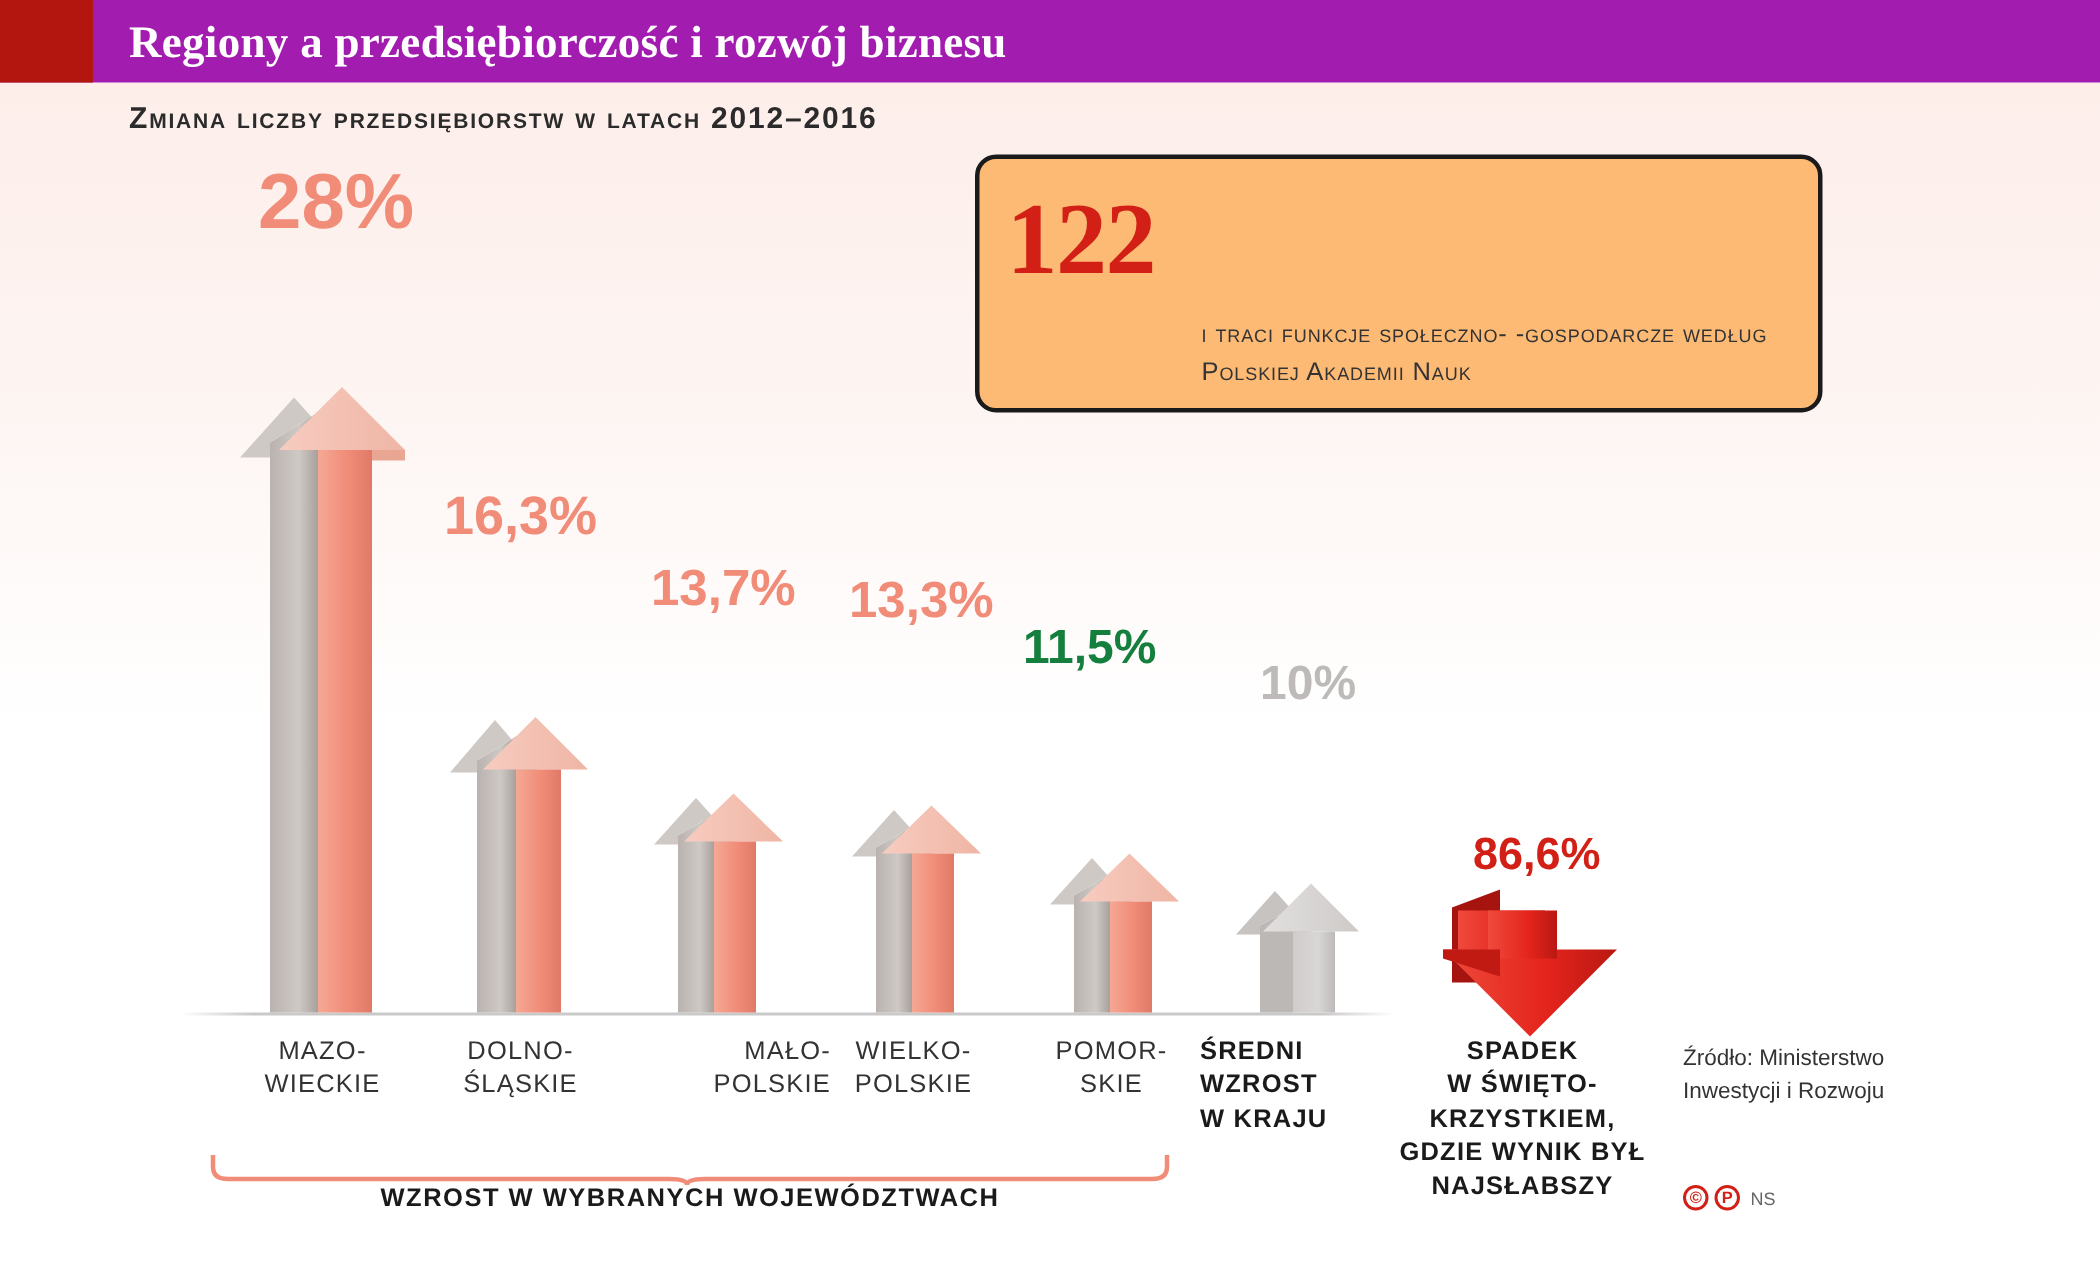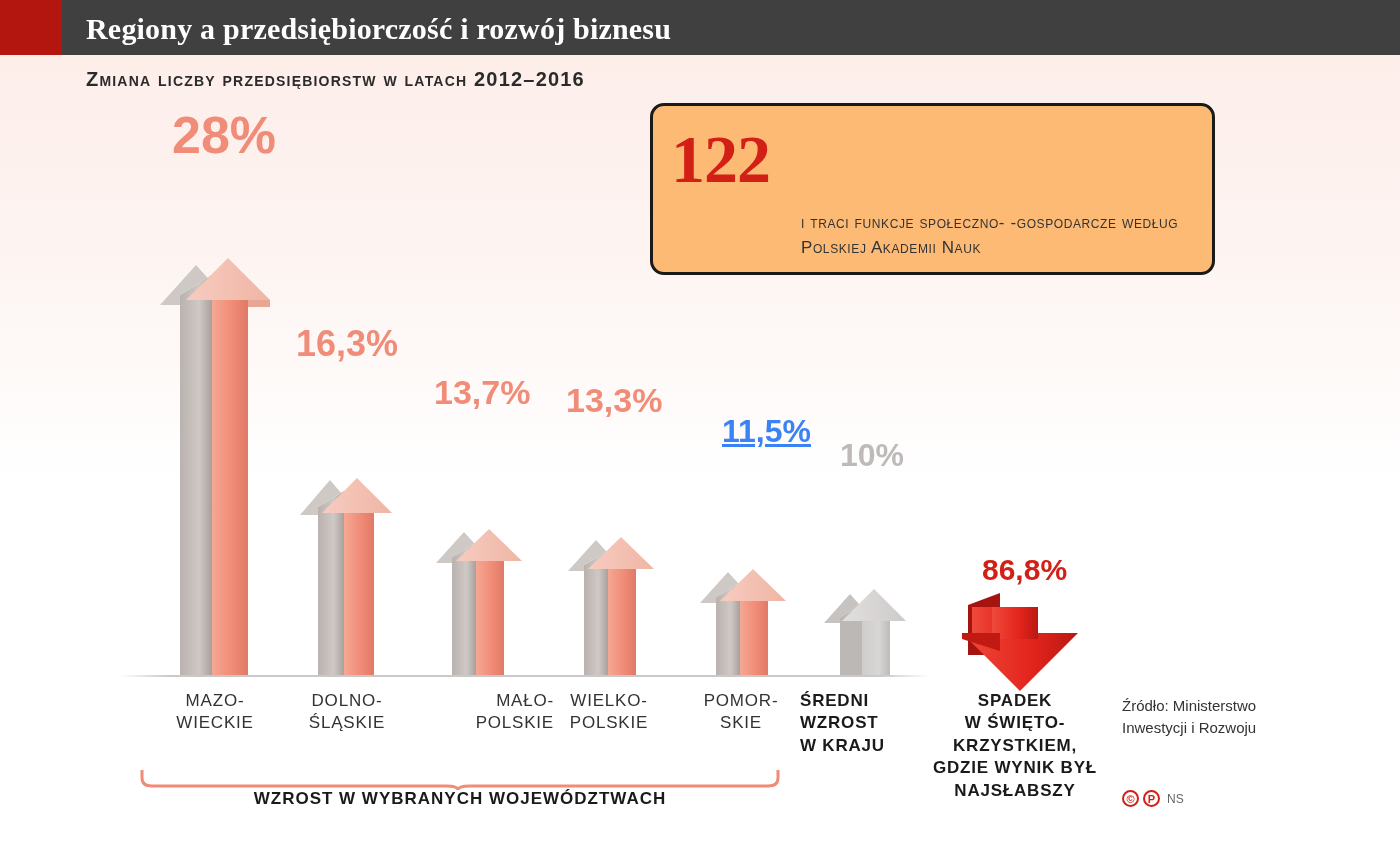--- a/index.html
+++ b/index.html
@@ -11,21 +11,21 @@
     position:relative;
   }
   
   .bg-wash{
     position:absolute;left:0;top:55px;width:1400px;height:430px;
     background:linear-gradient(180deg,#fdeeea 0%,#fdf4f1 45%,#ffffff 100%);
     z-index:0;
   }
   .header{
     position:absolute;left:0;top:0;width:1400px;height:55px;
-    background:#404040;z-index:5;
+    background:#a21caf;z-index:5;
   }
   .header .accent{
     position:absolute;left:0;top:0;width:62px;height:55px;background:#b3160f;
   }
   .header h1{
     position:absolute;left:86px;top:12px;margin:0;
     font-family:"Liberation Serif", serif;
     font-size:30px;font-weight:bold;color:#ffffff;letter-spacing:0.2px;
   }
   .subtitle{
@@ -212,28 +212,28 @@
   </div>
   <div class="label" style="position:absolute;left:296px;top:228px;font-size:36px;color:#f08c78;font-weight:bold;">
     <span>16,3%</span>
   </div>
   <div class="label" style="position:absolute;left:434px;top:278px;font-size:34px;color:#f08c78;font-weight:bold;">
     <span>13,7%</span>
   </div>
   <div class="label" style="position:absolute;left:566px;top:286px;font-size:34px;color:#f08c78;font-weight:bold;">
     <span>13,3%</span>
   </div>
-  <div class="label" style="position:absolute;left:722px;top:318px;font-size:32px;color:#3b82f6;font-weight:bold;text-decoration:underline;">
+  <div class="label" style="position:absolute;left:682px;top:318px;font-size:32px;color:#15803d;font-weight:bold;">
     <span>11,5%</span>
   </div>
   <div class="label" style="position:absolute;left:840px;top:342px;font-size:32px;color:#bdbab9;font-weight:bold;">
     <span>10%</span>
   </div>
   <div class="label" style="position:absolute;left:982px;top:458px;font-size:30px;color:#d32017;font-weight:bold;">
-    <span>86,8%</span>
+    <span>86,6%</span>
   </div>
 </div>
 
 <div class="cat" style="left:140px;top:690px;width:150px;">
   <div>MAZO-</div>
   <div>WIECKIE</div>
 </div>
 <div class="cat" style="left:272px;top:690px;width:150px;">
   <div>DOLNO-</div>
   <div>ŚLĄSKIE</div>

